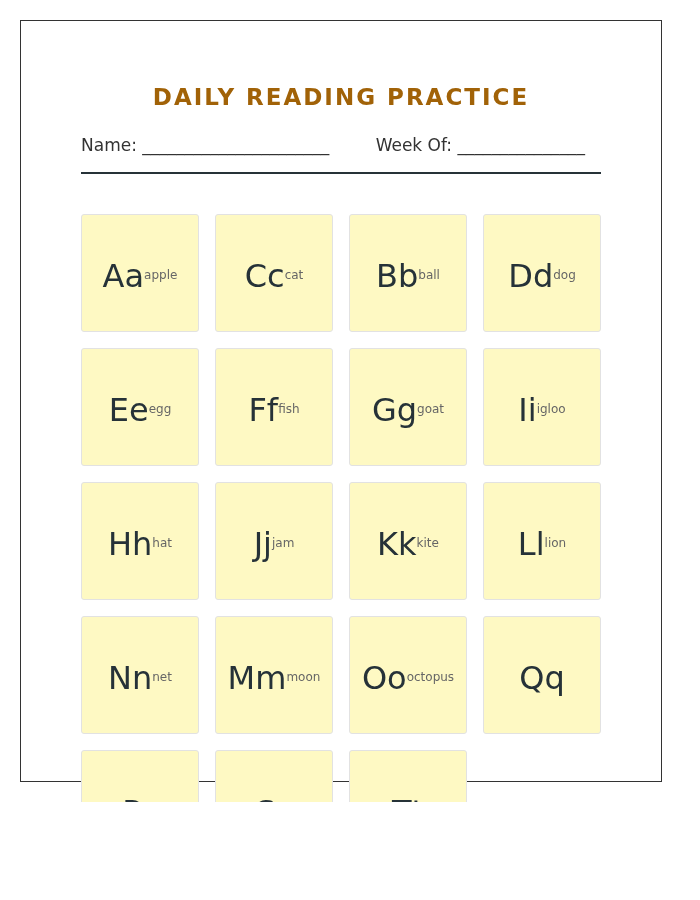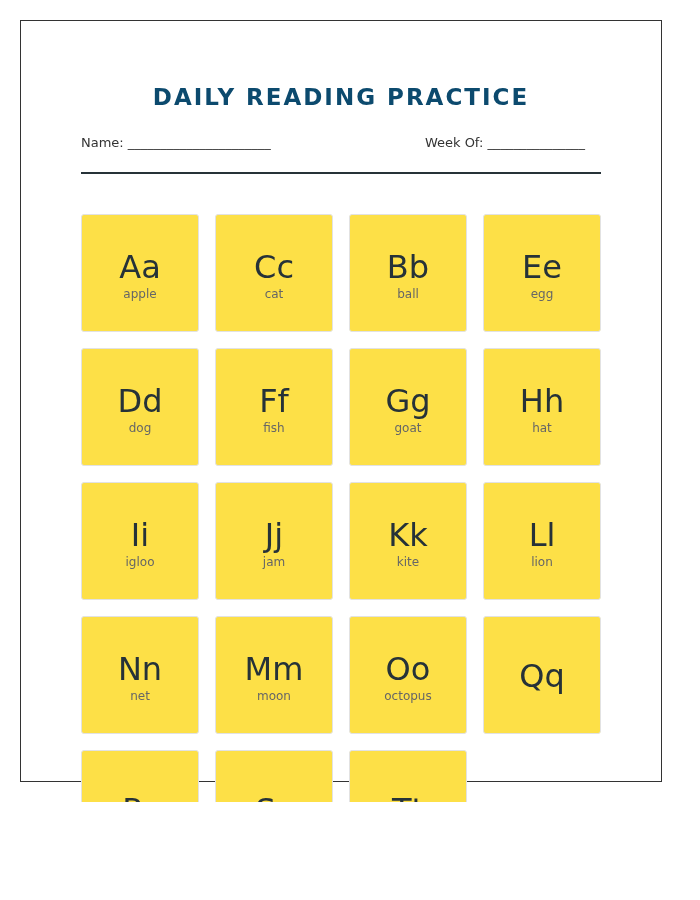--- a/index.html
+++ b/index.html
@@ -1,25 +1,25 @@
 <!DOCTYPE html>
 <html><head>
 <meta charset="utf-8">
 <style>
   html, body { margin:0; padding:0; background:#ffffff; }
   body { width:700px; height:900px; position:relative; overflow:hidden; font-family:"DejaVu Sans", sans-serif; color:#263238; }
   .page-frame { position:absolute; left:20px; top:20px; width:640px; height:760px; border:1px solid #333; box-sizing:content-box; }
   .clip { position:absolute; left:0; top:0; width:700px; height:802px; overflow:hidden; }
-  .title { position:absolute; left:20px; top:84px; width:642px; text-align:center; font-size:23px; font-weight:bold; letter-spacing:2px; color:#0c4a6e; }
-  .field { position:absolute; top:135px; font-size:13px; color:#333; }
+  .title { position:absolute; left:20px; top:84px; width:642px; text-align:center; font-size:23px; font-weight:bold; letter-spacing:2px; color:#a16207; }
+  .field { position:absolute; top:135px; font-size:17px; color:#333; }
   .field.name { left:81px; }
   .field.week { right:115px; }
   .rule { position:absolute; left:81px; top:172px; width:520px; height:2px; background:#263238; }
   .grid { position:absolute; left:81px; top:214px; width:520px; display:grid; grid-template-columns:repeat(4,118px); column-gap:16px; row-gap:16px; }
-  .card { width:118px; height:118px; box-sizing:border-box; border:1px solid #e2e2e2; border-radius:3px; display:flex; flex-direction:column; align-items:center; justify-content:center; background:#fde047; }
+  .card { width:118px; height:118px; box-sizing:border-box; border:1px solid #e2e2e2; border-radius:3px; display:flex; flex-direction:row; align-items:center; justify-content:center; background:#fef9c3; }
   .letter { font-size:32px; font-weight:500; color:#263238; line-height:1; margin-top:6px; }
   .word { font-size:12px; color:#666; margin-top:4px; }
 </style>
 </head>
 <body>
 
 <div class="page-frame"></div>
 <div class="clip">
   <div class="title">DAILY READING PRACTICE</div>
   <div class="field name">Name: ______________________</div>
@@ -32,42 +32,42 @@
       </div>
     <div class="card">
         <div class="letter">Cc</div>
         <div class="word">cat</div>
       </div>
     <div class="card">
         <div class="letter">Bb</div>
         <div class="word">ball</div>
       </div>
     <div class="card">
+        <div class="letter">Dd</div>
+        <div class="word">dog</div>
+      </div>
+    <div class="card">
         <div class="letter">Ee</div>
         <div class="word">egg</div>
-      </div>
-    <div class="card">
-        <div class="letter">Dd</div>
-        <div class="word">dog</div>
       </div>
     <div class="card">
         <div class="letter">Ff</div>
         <div class="word">fish</div>
       </div>
     <div class="card">
         <div class="letter">Gg</div>
         <div class="word">goat</div>
       </div>
     <div class="card">
+        <div class="letter">Ii</div>
+        <div class="word">igloo</div>
+      </div>
+    <div class="card">
         <div class="letter">Hh</div>
         <div class="word">hat</div>
-      </div>
-    <div class="card">
-        <div class="letter">Ii</div>
-        <div class="word">igloo</div>
       </div>
     <div class="card">
         <div class="letter">Jj</div>
         <div class="word">jam</div>
       </div>
     <div class="card">
         <div class="letter">Kk</div>
         <div class="word">kite</div>
       </div>
     <div class="card">

